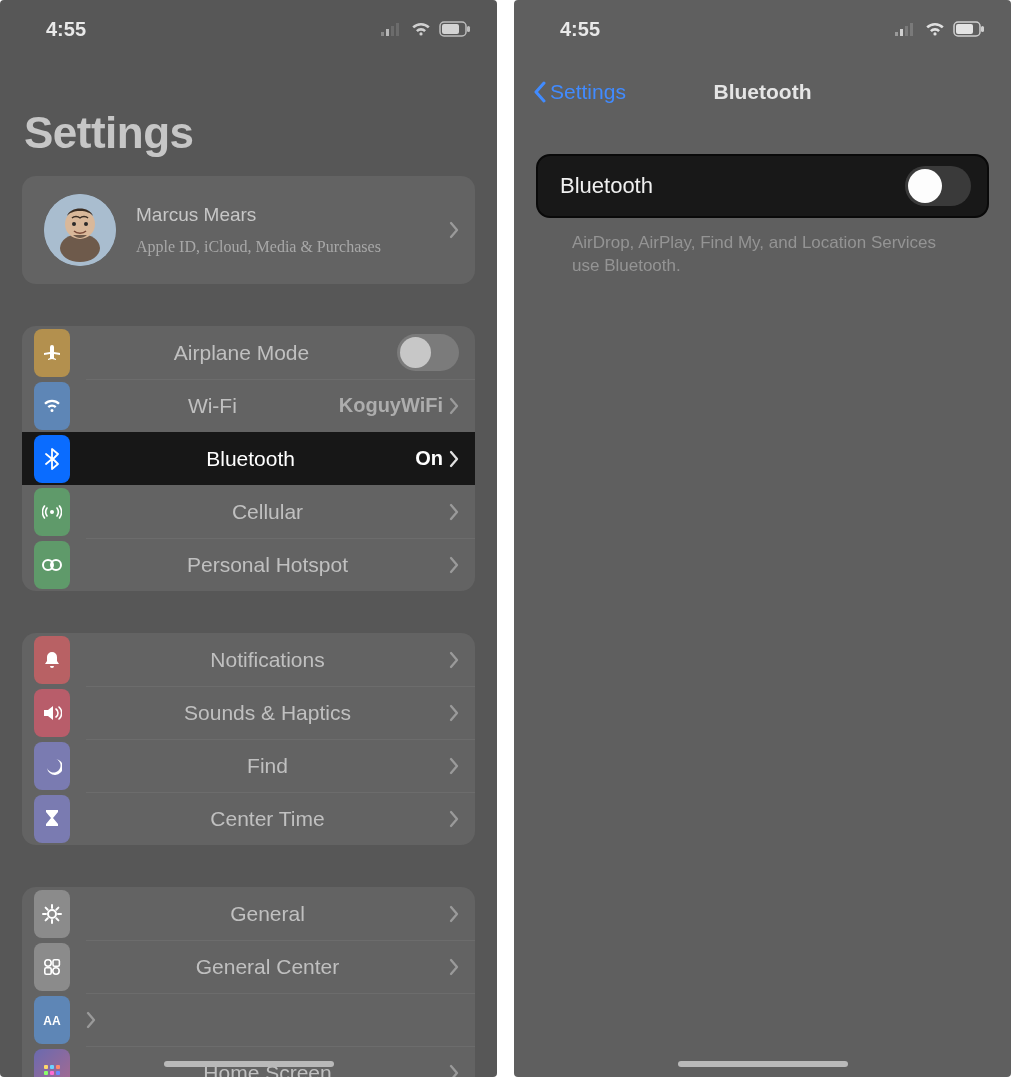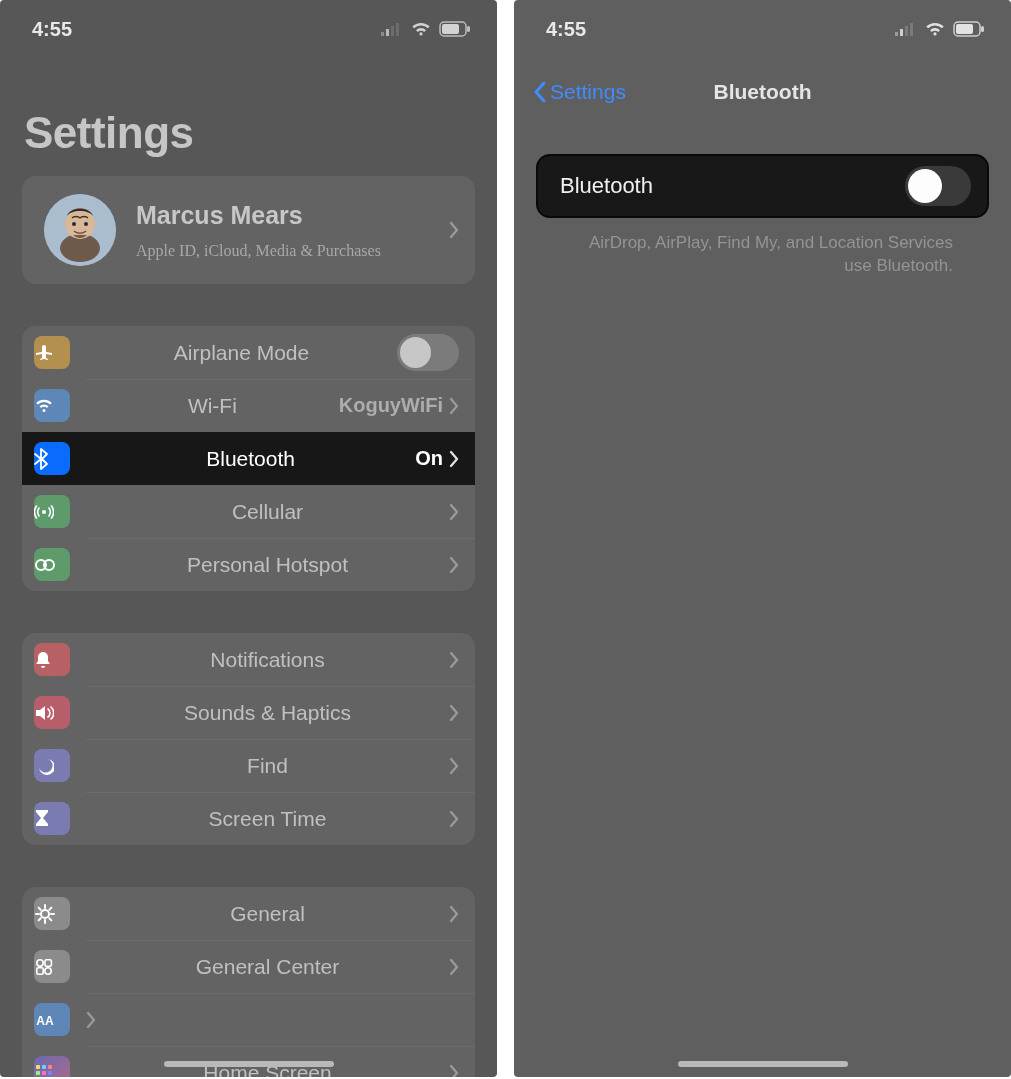--- a/index.html
+++ b/index.html
@@ -21,21 +21,21 @@
   }
   
   .phone-left  { background: #575757; margin-right: 17px; }
   .phone-right { background: #5f5f5f; }
 
   
   .status-bar {
     display: flex;
     align-items: center;
     justify-content: space-between;
-    padding: 12px 26px 6px 32px;
+    padding: 12px 26px 6px 46px;
     height: 52px;
   }
   .status-time { font-weight: 600; font-size: 20px; color: #e9e9e9; }
   .status-icons { display: flex; align-items: center; gap: 7px; }
 
   
   .page-title {
     font-size: 44px;
     font-weight: 800;
     letter-spacing: -0.5px;
@@ -68,23 +68,23 @@
     background: rgba(255,255,255,0.06);
   }
   .row.selected {
     background: #171717;
   }
   .row.selected .row-label,
   .row.selected .row-value { color: #fff; }
   .row.selected::before, .row.selected + .row::before { display:none; }
 
   .row-icon {
-    width: 36px; height: 33px;
+    width: 36px; height: 48px;
     border-radius: 8px;
-    display: flex; align-items: center; justify-content: flex-start;
+    display: flex; align-items: center; justify-content: center;
     margin-right: 16px;
     flex: 0 0 36px;
     font-size: 18px;
     color: #fff;
   }
   .row-label { flex: 1; font-size: 21px; color: #c0c0c0; text-align: center; }
   .row-value { font-size: 20px; color: #adadad; margin-right: 6px; font-weight: bold; }
   .chevron { color: #9a9a9a; flex: 0 0 auto; }
 
   
@@ -95,21 +95,21 @@
     min-height: 104px;
   }
   .avatar {
     width: 72px; height: 72px; border-radius: 50%;
     background: #9db1c5;
     display:flex; align-items:center; justify-content:center;
     overflow:hidden;
     margin-right: 20px;
     flex:0 0 72px;
   }
-  .profile-name { font-size: 25px; color: #c7c7c7; margin-bottom: 12px; font-weight:700;}
+  .profile-name { font-size: 19px; color: #c7c7c7; margin-bottom: 12px; font-weight:400;}
   .profile-sub  { font-size: 16px; color: #a8a8a8; font-family: Liberation Serif, serif; }
 
   
   .toggle {
     width: 62px; height: 37px; border-radius: 19px;
     background: #7b7b7b;
     position: relative;
   }
   .toggle-knob {
     position: absolute; top: 3px; left: 3px;
@@ -143,21 +143,20 @@
   .bt-row {
     display:flex; align-items:center; justify-content:space-between;
     padding: 10px 16px 10px 22px;
     min-height: 58px;
   }
   .bt-label { font-size:22px; color:#f0f0f0; }
   .bt-footer {
     font-size:17px; color:#949494;
     padding: 0 58px;
     line-height:1.35;
-    text-align:right;
   }
 
   
   .home-indicator {
     position:absolute;
     bottom:10px; left:50%; transform:translateX(-50%);
     width:170px; height:6px; border-radius:3px;
     background:#b9b9b9;
   }
 
@@ -347,21 +346,21 @@
             <path d="M2 2l6 7-6 7" stroke="#9a9a9a" stroke-width="2.3" fill="none" stroke-linecap="round" stroke-linejoin="round"></path>
           </svg>
         </span>
     </div>
     <div class="row">
       <div class="row-icon bg-indigo2">
         <svg width="16" height="22" viewBox="0 0 16 22">
             <path d="M2 2h12v2l-5 6 5 6v2H2v-2l5-6-5-6V2z" fill="#fff"></path>
           </svg>
       </div>
-      <div class="row-label">Screen Time</div>
+      <div class="row-label">Center Time</div>
       <span class="chevron">
           <svg width="10" height="18" viewBox="0 0 10 18">
             <path d="M2 2l6 7-6 7" stroke="#9a9a9a" stroke-width="2.3" fill="none" stroke-linecap="round" stroke-linejoin="round"></path>
           </svg>
         </span>
     </div>
   </div>
 
   <div class="group" style="margin-bottom:0;">
     <div class="row">

